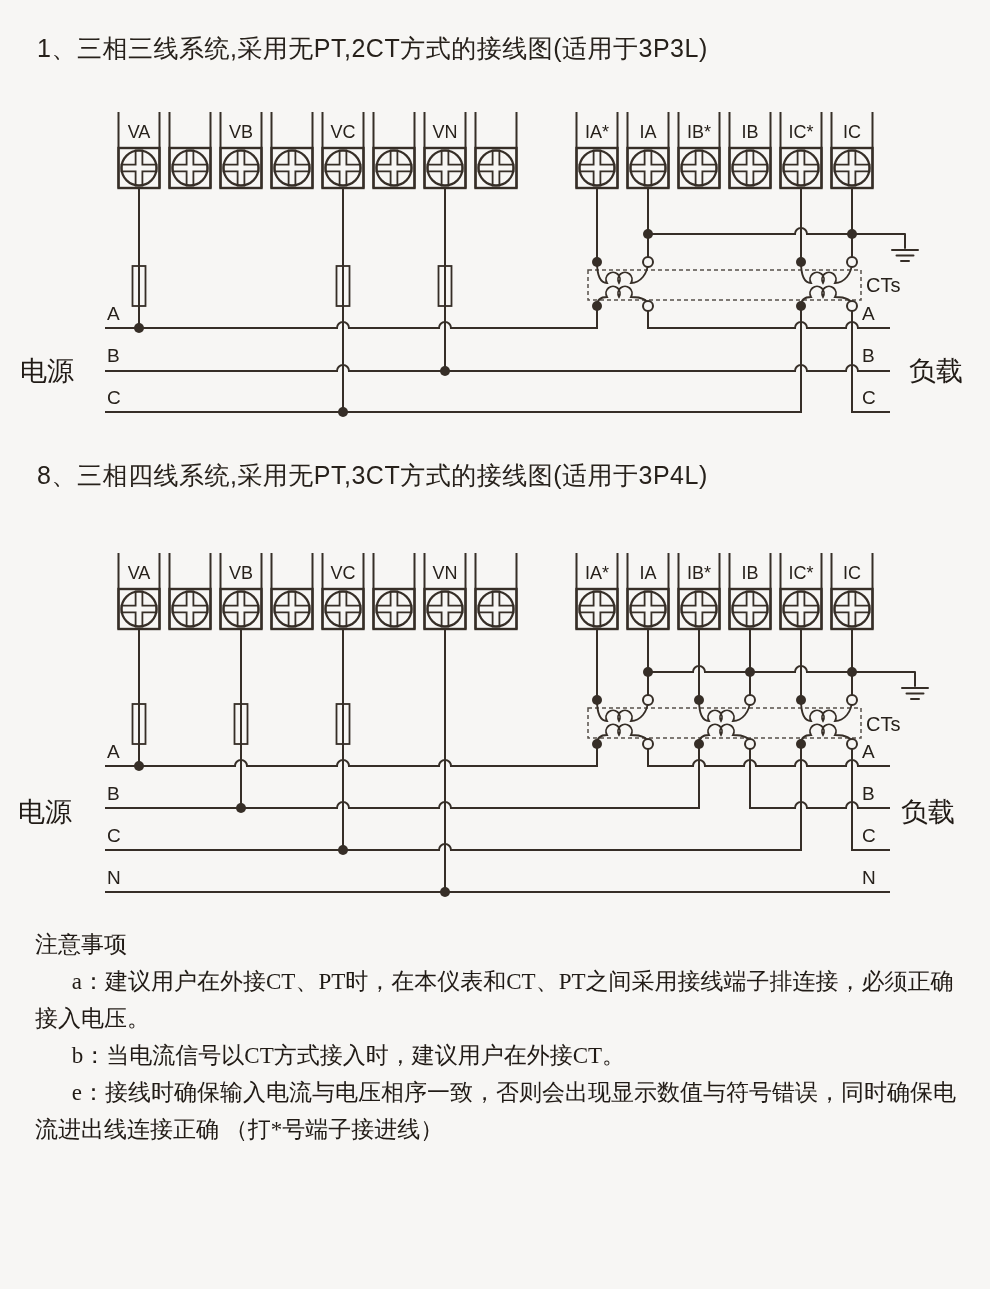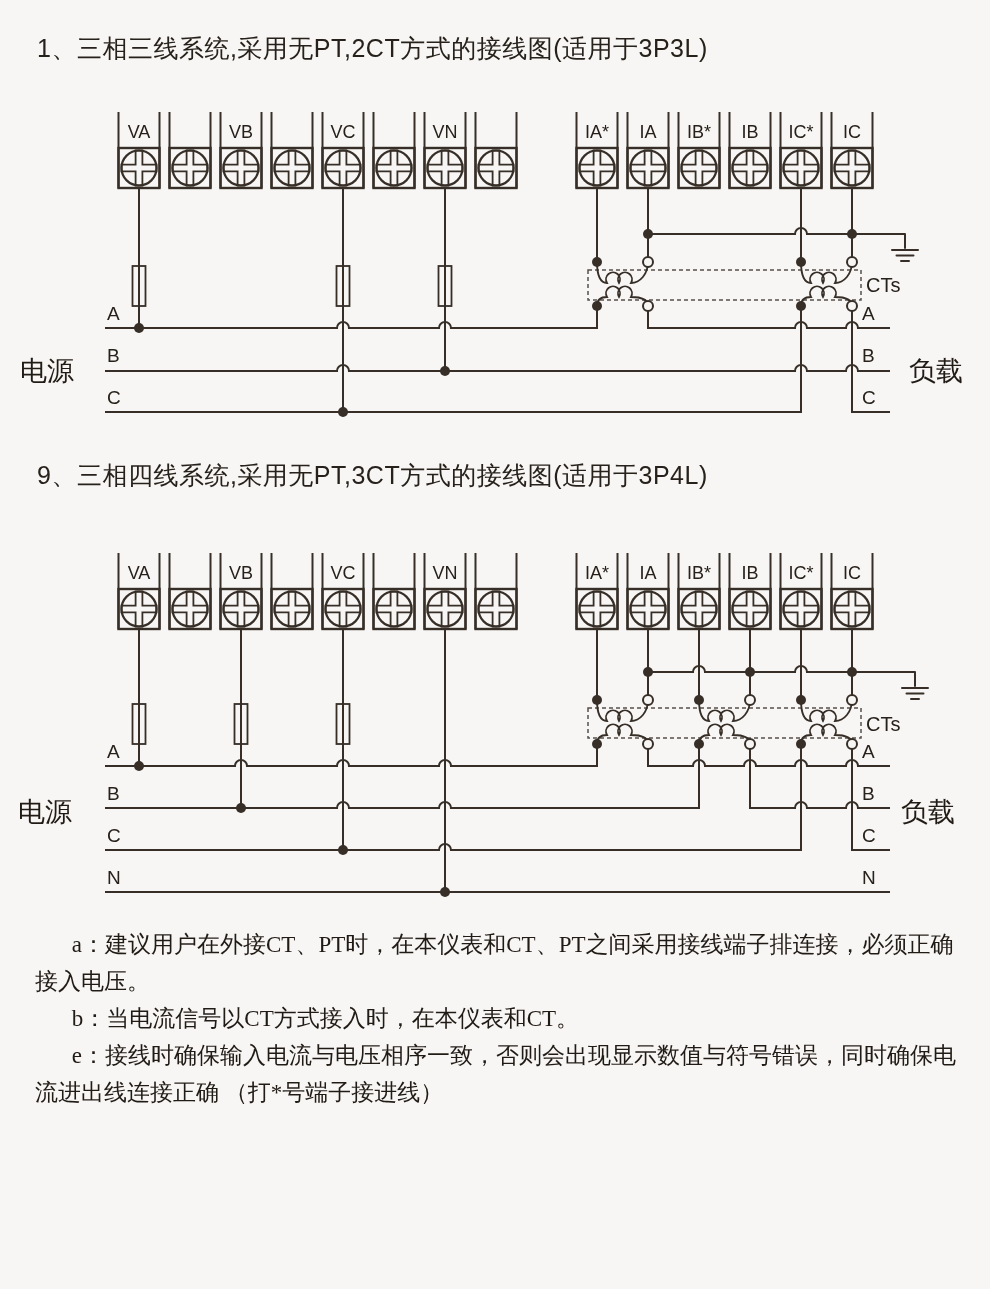--- a/index.html
+++ b/index.html
@@ -25,21 +25,21 @@
   .phase{font-family:"Liberation Sans",sans-serif;font-size:19px;font-weight:500;fill:#27211b;}
   .cts{font-family:"Liberation Sans",sans-serif;font-size:20px;font-weight:500;fill:#27211b;}
   .big{font-family:"Liberation Serif","DejaVu Serif",serif;font-size:27px;fill:#211b16;}
 </style>
 </head>
 <body>
 
 <div class="page">
 
   <div class="title" id="title1">1、三相三线系统,采用无PT,2CT方式的接线图(适用于3P3L)</div>
-  <div class="title" id="title2">9、三相四线系统,采用无PT,3CT方式的接线图(适用于3P4L)</div>
+  <div class="title" id="title2">8、三相四线系统,采用无PT,3CT方式的接线图(适用于3P4L)</div>
 
   <svg class="dsvg" style="top:100px" width="990" height="345" viewBox="0 100 990 345">
     <defs>
       <g id="term" class="wire">
         <path d="M-20.5 0 V76 M20.5 0 V76"></path>
         <rect x="-20.5" y="36" width="41" height="40" stroke-width="2.4"></rect>
         <circle cx="0" cy="56" r="17.5" stroke-width="2.2"></circle>
         <path d="M-3.4 38.5 H3.4 V52.6 H17.5 V59.4 H3.4 V73.5 H-3.4 V59.4 H-17.5 V52.6 H-3.4 Z" stroke-width="1.8"></path>
       </g>
       <g id="ctpair" class="thin">
@@ -322,18 +322,19 @@
       <text class="phase" x="862" y="758">A</text>
       <text class="phase" x="862" y="800">B</text>
       <text class="phase" x="862" y="842">C</text>
       <text class="phase" x="862" y="884">N</text>
       <text class="big" x="18" y="821">电源</text>
       <text class="big" x="901" y="821">负载</text>
     </g>
   </svg>
 
   <div class="notes">
+    <p class="nt">注意事项</p>
     <p>a：建议用户在外接CT、PT时，在本仪表和CT、PT之间采用接线端子排连接，必须正确接入电压。</p>
-    <p>b：当电流信号以CT方式接入时，在本仪表和CT。</p>
+    <p>b：当电流信号以CT方式接入时，建议用户在外接CT。</p>
     <p>e：接线时确保输入电流与电压相序一致，否则会出现显示数值与符号错误，同时确保电流进出线连接正确 （打*号端子接进线）</p>
   </div>
 
 </div>
 
 </body></html>

